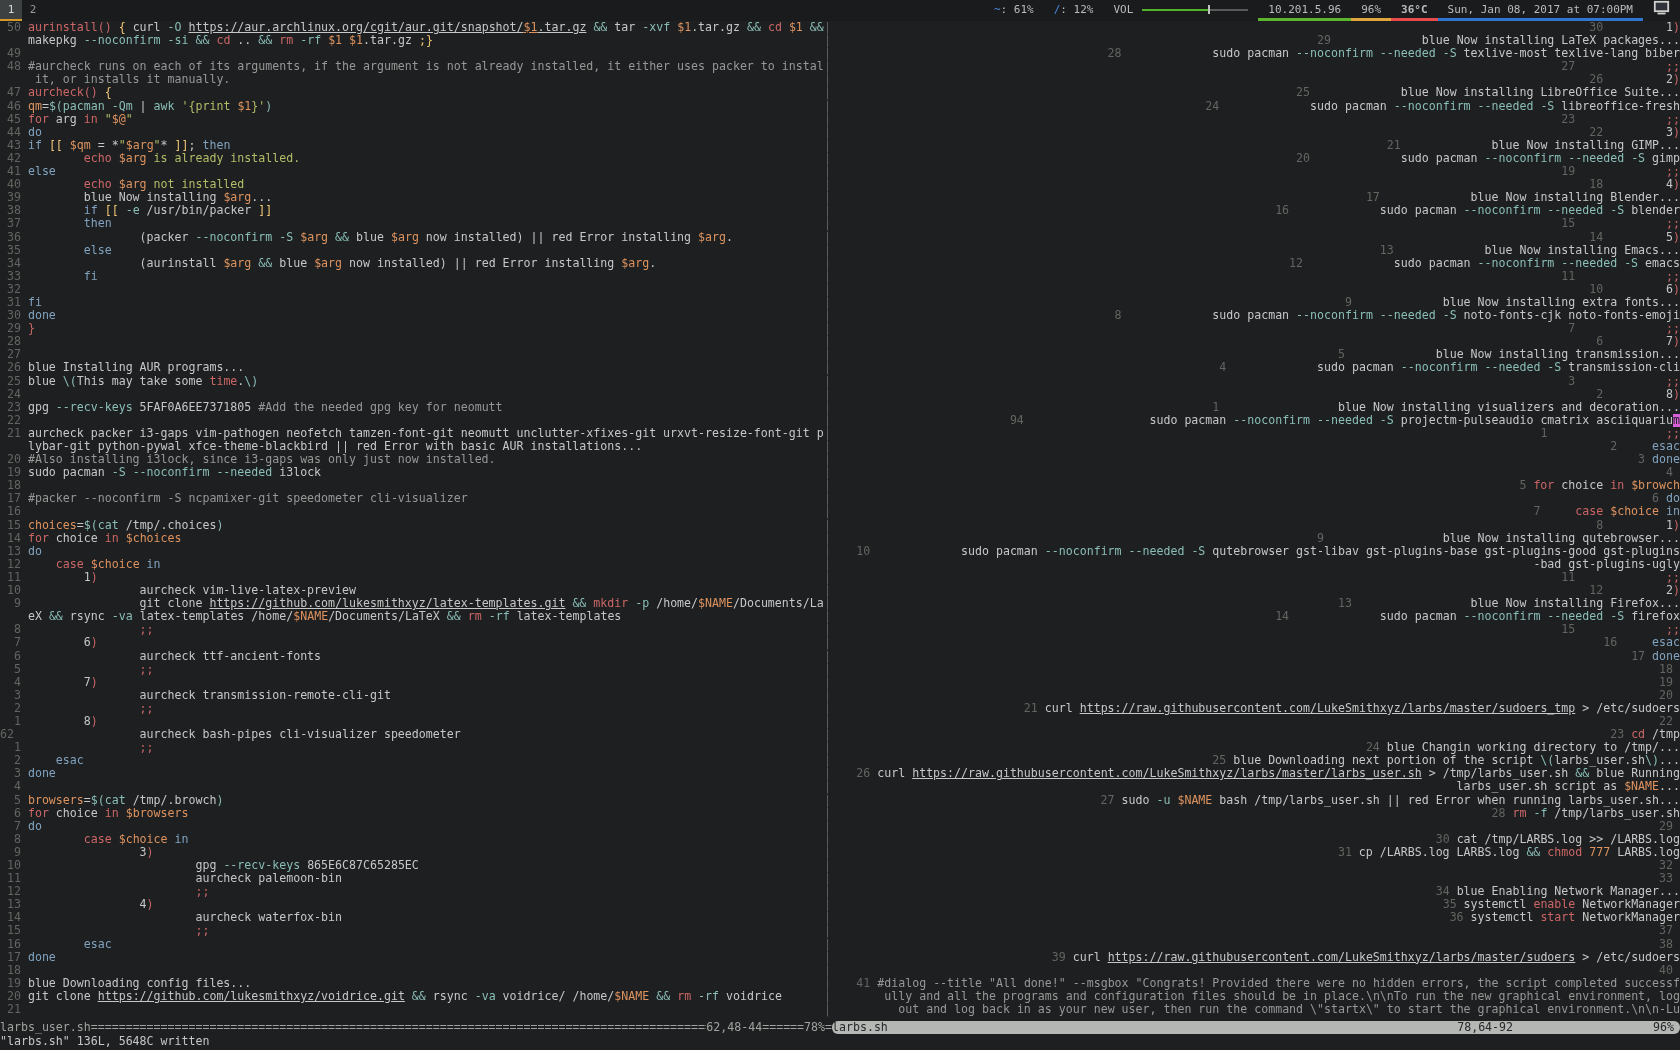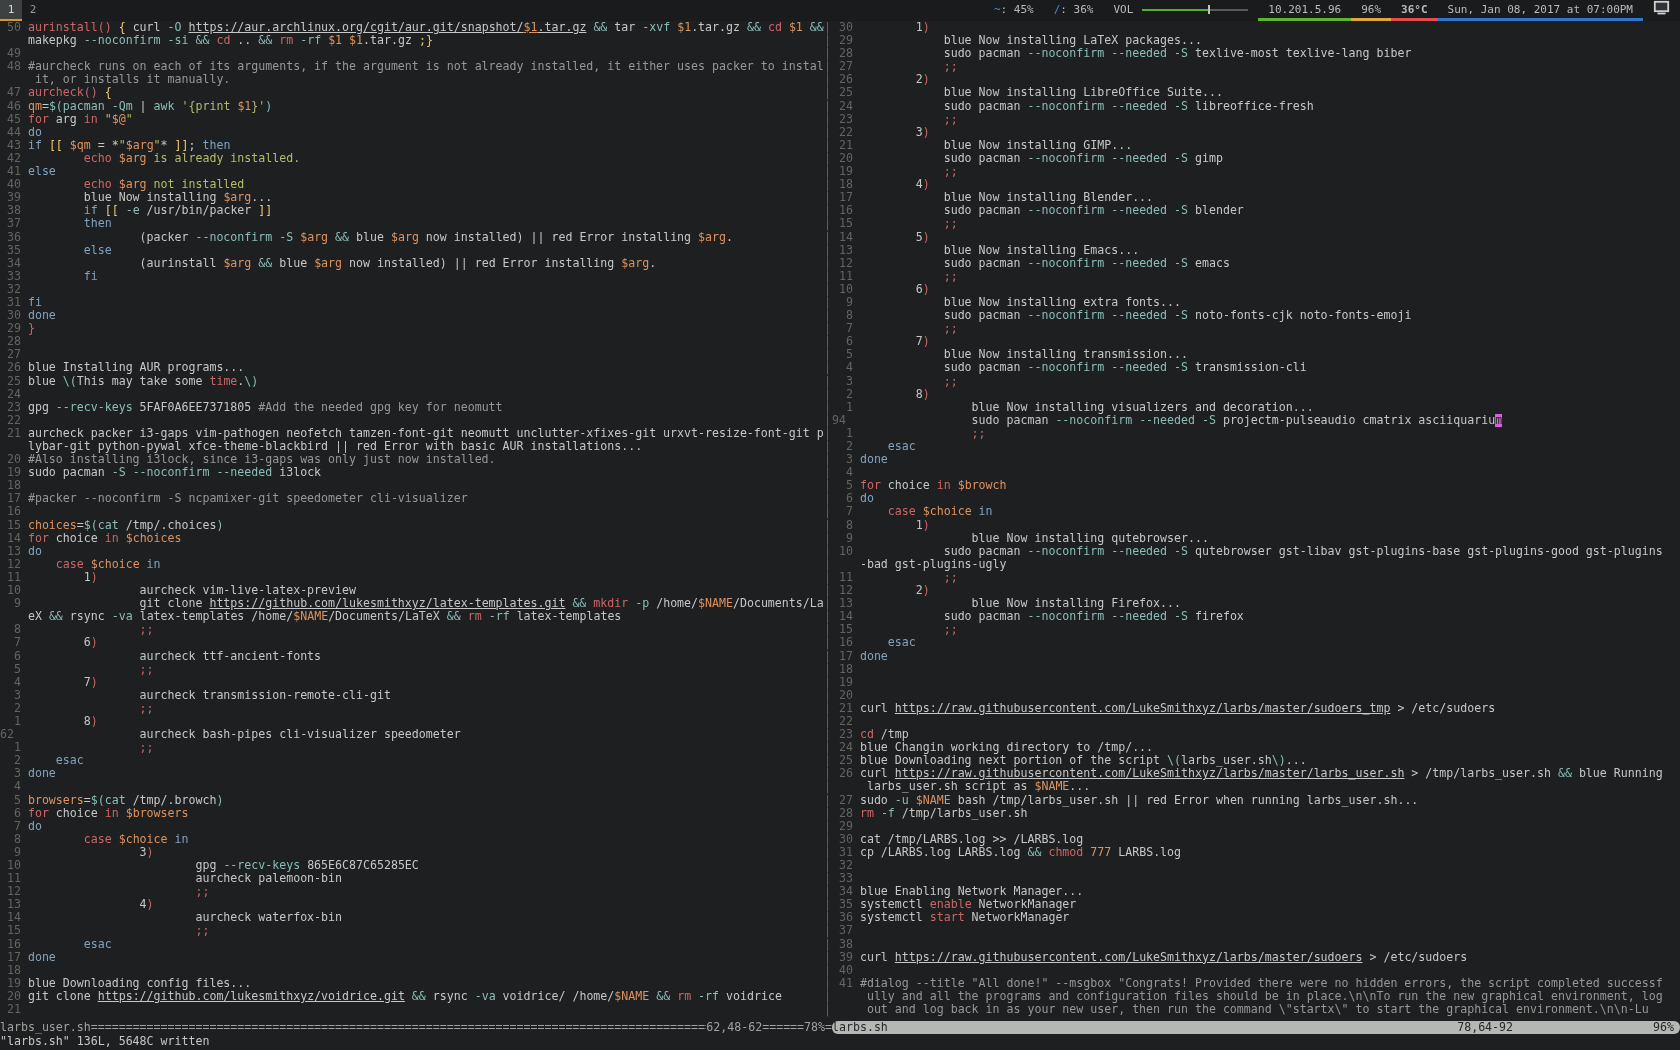--- a/index.html
+++ b/index.html
@@ -20,21 +20,21 @@
   .sl-track{position:absolute;left:0;right:0;top:4px;height:2px;background:#565a58;}
   .sfill{position:absolute;left:0;top:4px;height:2px;background:#55b32a;}
   .sthumb{position:absolute;top:0;width:2px;height:9px;background:#c0c3c0;}
   
   .term{position:absolute;left:0;top:21px;right:0;bottom:0;display:flex;flex-direction:column;
         font-size:11.6px;line-height:13.1px;color:var(--fg);}
   .content{flex:1;display:flex;overflow:hidden;}
   .pane{overflow:hidden;white-space:pre;}
   .pane.left{width:824px;}
   .vsep{width:8px;color:var(--sep);white-space:pre;overflow:hidden;}
-  .pane.right{flex:1;}
+  .pane.right{flex:1;text-align:right;}
   .row{height:13.1px;white-space:pre;overflow:hidden;}
   .num{color:var(--linenr);}
   .c-t{color:var(--fg)} .c-r{color:var(--red)} .c-b{color:var(--blue)} .c-c{color:var(--cyan)}
   .c-o{color:var(--orange)} .c-g{color:var(--green)} .c-y{color:var(--yellow)} .c-k{color:var(--comment)}
   .c-u{color:var(--fg);text-decoration:underline}
   .c-uo{color:var(--orange);text-decoration:underline}
   .c-x{background:var(--cursor);color:var(--bg)}
   .stlrow{display:flex;height:13px;line-height:13px;font-size:11.6px;}
   .stl-nc{width:832px;display:flex;color:var(--stlnc_fg);overflow:hidden;}
   .stl-nc .fill{flex:1;overflow:hidden;white-space:pre;}
@@ -48,22 +48,22 @@
 </head>
 <body>
 
 <div class="screen">
   <div class="topbar">
     <div class="tags">
         <div class="tag sel">1</div>
         <div class="tag">2</div>
       </div>
     <div class="bar-status">
-        <div class="sitem"><span class="sicon">~</span><span>: 45%</span></div>
-        <div class="sitem"><span class="sicon">/</span><span>: 36%</span></div>
+        <div class="sitem"><span class="sicon">~</span><span>: 61%</span></div>
+        <div class="sitem"><span class="sicon">/</span><span>: 12%</span></div>
         <div class="sitem"><span>VOL</span><span class="slider"><span class="sl-track"></span><span class="sfill" style="width: 62%;"></span><span class="sthumb" style="left: 62%;"></span></span></div>
         <div class="sitem" style="border-bottom-color: rgb(93, 181, 46);"><span>10.201.5.96</span></div>
         <div class="sitem" style="border-bottom-color: rgb(224, 166, 60);"><span>96%</span></div>
         <div class="sitem" style="border-bottom-color: rgb(232, 75, 75); font-weight: bold;"><span>36°C</span></div>
         <div class="sitem" style="border-bottom-color: rgb(47, 116, 208);"><span>Sun, Jan 08, 2017 at 07:00PM</span></div>
         <div class="sitem"><span><svg width="17" height="15" viewBox="0 0 17 15">
               <rect x="1.8" y="1.8" width="13.4" height="9.4" fill="#30343a" stroke="#cfd2cf" stroke-width="1.8"></rect>
               <rect x="4.5" y="12.6" width="8" height="1.8" fill="#cfd2cf"></rect>
             </svg></span></div>
       </div>
@@ -146,21 +146,21 @@
 |
 |
 |
 |</div>
       <div class="pane right" id="pane-right"><div class="row"><span class="num"> 30 </span><span class="c-t">        1</span><span class="c-r">)</span></div><div class="row"><span class="num"> 29 </span><span class="c-t">            blue Now installing LaTeX packages...</span></div><div class="row"><span class="num"> 28 </span><span class="c-t">            sudo pacman </span><span class="c-c">--noconfirm --needed -S</span><span class="c-t"> texlive-most texlive-lang biber</span></div><div class="row"><span class="num"> 27 </span><span class="c-t">            </span><span class="c-r">;;</span></div><div class="row"><span class="num"> 26 </span><span class="c-t">        2</span><span class="c-r">)</span></div><div class="row"><span class="num"> 25 </span><span class="c-t">            blue Now installing LibreOffice Suite...</span></div><div class="row"><span class="num"> 24 </span><span class="c-t">            sudo pacman </span><span class="c-c">--noconfirm --needed -S</span><span class="c-t"> libreoffice-fresh</span></div><div class="row"><span class="num"> 23 </span><span class="c-t">            </span><span class="c-r">;;</span></div><div class="row"><span class="num"> 22 </span><span class="c-t">        3</span><span class="c-r">)</span></div><div class="row"><span class="num"> 21 </span><span class="c-t">            blue Now installing GIMP...</span></div><div class="row"><span class="num"> 20 </span><span class="c-t">            sudo pacman </span><span class="c-c">--noconfirm --needed -S</span><span class="c-t"> gimp</span></div><div class="row"><span class="num"> 19 </span><span class="c-t">            </span><span class="c-r">;;</span></div><div class="row"><span class="num"> 18 </span><span class="c-t">        4</span><span class="c-r">)</span></div><div class="row"><span class="num"> 17 </span><span class="c-t">            blue Now installing Blender...</span></div><div class="row"><span class="num"> 16 </span><span class="c-t">            sudo pacman </span><span class="c-c">--noconfirm --needed -S</span><span class="c-t"> blender</span></div><div class="row"><span class="num"> 15 </span><span class="c-t">            </span><span class="c-r">;;</span></div><div class="row"><span class="num"> 14 </span><span class="c-t">        5</span><span class="c-r">)</span></div><div class="row"><span class="num"> 13 </span><span class="c-t">            blue Now installing Emacs...</span></div><div class="row"><span class="num"> 12 </span><span class="c-t">            sudo pacman </span><span class="c-c">--noconfirm --needed -S</span><span class="c-t"> emacs</span></div><div class="row"><span class="num"> 11 </span><span class="c-t">            </span><span class="c-r">;;</span></div><div class="row"><span class="num"> 10 </span><span class="c-t">        6</span><span class="c-r">)</span></div><div class="row"><span class="num">  9 </span><span class="c-t">            blue Now installing extra fonts...</span></div><div class="row"><span class="num">  8 </span><span class="c-t">            sudo pacman </span><span class="c-c">--noconfirm --needed -S</span><span class="c-t"> noto-fonts-cjk noto-fonts-emoji</span></div><div class="row"><span class="num">  7 </span><span class="c-t">            </span><span class="c-r">;;</span></div><div class="row"><span class="num">  6 </span><span class="c-t">        7</span><span class="c-r">)</span></div><div class="row"><span class="num">  5 </span><span class="c-t">            blue Now installing transmission...</span></div><div class="row"><span class="num">  4 </span><span class="c-t">            sudo pacman </span><span class="c-c">--noconfirm --needed -S</span><span class="c-t"> transmission-cli</span></div><div class="row"><span class="num">  3 </span><span class="c-t">            </span><span class="c-r">;;</span></div><div class="row"><span class="num">  2 </span><span class="c-t">        8</span><span class="c-r">)</span></div><div class="row"><span class="num">  1 </span><span class="c-t">                blue Now installing visualizers and decoration...</span></div><div class="row"><span class="num">94  </span><span class="c-t">                sudo pacman </span><span class="c-c">--noconfirm --needed -S</span><span class="c-t"> projectm-pulseaudio cmatrix asciiquariu</span><span class="c-x">m</span></div><div class="row"><span class="num">  1 </span><span class="c-t">                </span><span class="c-r">;;</span></div><div class="row"><span class="num">  2 </span><span class="c-t">    </span><span class="c-b">esac</span></div><div class="row"><span class="num">  3 </span><span class="c-b">done</span></div><div class="row"><span class="num">  4 </span></div><div class="row"><span class="num">  5 </span><span class="c-r">for</span><span class="c-t"> choice </span><span class="c-r">in</span><span class="c-t"> </span><span class="c-o">$browch</span></div><div class="row"><span class="num">  6 </span><span class="c-b">do</span></div><div class="row"><span class="num">  7 </span><span class="c-t">    </span><span class="c-r">case</span><span class="c-t"> </span><span class="c-o">$choice</span><span class="c-t"> </span><span class="c-b">in</span></div><div class="row"><span class="num">  8 </span><span class="c-t">        1</span><span class="c-r">)</span></div><div class="row"><span class="num">  9 </span><span class="c-t">                blue Now installing qutebrowser...</span></div><div class="row"><span class="num"> 10 </span><span class="c-t">            sudo pacman </span><span class="c-c">--noconfirm --needed -S</span><span class="c-t"> qutebrowser gst-libav gst-plugins-base gst-plugins-good gst-plugins</span></div><div class="row"><span class="num">    </span><span class="c-t">-bad gst-plugins-ugly</span></div><div class="row"><span class="num"> 11 </span><span class="c-t">            </span><span class="c-r">;;</span></div><div class="row"><span class="num"> 12 </span><span class="c-t">        2</span><span class="c-r">)</span></div><div class="row"><span class="num"> 13 </span><span class="c-t">                blue Now installing Firefox...</span></div><div class="row"><span class="num"> 14 </span><span class="c-t">            sudo pacman </span><span class="c-c">--noconfirm --needed -S</span><span class="c-t"> firefox</span></div><div class="row"><span class="num"> 15 </span><span class="c-t">            </span><span class="c-r">;;</span></div><div class="row"><span class="num"> 16 </span><span class="c-t">    </span><span class="c-b">esac</span></div><div class="row"><span class="num"> 17 </span><span class="c-b">done</span></div><div class="row"><span class="num"> 18 </span></div><div class="row"><span class="num"> 19 </span></div><div class="row"><span class="num"> 20 </span></div><div class="row"><span class="num"> 21 </span><span class="c-t">curl </span><span class="c-u">https://raw.githubusercontent.com/LukeSmithxyz/larbs/master/sudoers_tmp</span><span class="c-t"> &gt; /etc/sudoers</span></div><div class="row"><span class="num"> 22 </span></div><div class="row"><span class="num"> 23 </span><span class="c-r">cd</span><span class="c-t"> /tmp</span></div><div class="row"><span class="num"> 24 </span><span class="c-t">blue Changin working directory to /tmp/...</span></div><div class="row"><span class="num"> 25 </span><span class="c-t">blue Downloading next portion of the script </span><span class="c-c">\(</span><span class="c-t">larbs_user.sh</span><span class="c-c">\)</span><span class="c-t">...</span></div><div class="row"><span class="num"> 26 </span><span class="c-t">curl </span><span class="c-u">https://raw.githubusercontent.com/LukeSmithxyz/larbs/master/larbs_user.sh</span><span class="c-t"> &gt; /tmp/larbs_user.sh </span><span class="c-c">&amp;&amp;</span><span class="c-t"> blue Running</span></div><div class="row"><span class="num">    </span><span class="c-t"> larbs_user.sh script as </span><span class="c-o">$NAME</span><span class="c-t">...</span></div><div class="row"><span class="num"> 27 </span><span class="c-t">sudo </span><span class="c-c">-u</span><span class="c-t"> </span><span class="c-o">$NAME</span><span class="c-t"> bash /tmp/larbs_user.sh || red Error when running larbs_user.sh...</span></div><div class="row"><span class="num"> 28 </span><span class="c-r">rm</span><span class="c-t"> </span><span class="c-c">-f</span><span class="c-t"> /tmp/larbs_user.sh</span></div><div class="row"><span class="num"> 29 </span></div><div class="row"><span class="num"> 30 </span><span class="c-t">cat /tmp/LARBS.log &gt;&gt; /LARBS.log</span></div><div class="row"><span class="num"> 31 </span><span class="c-t">cp /LARBS.log LARBS.log </span><span class="c-c">&amp;&amp;</span><span class="c-t"> </span><span class="c-r">chmod</span><span class="c-t"> </span><span class="c-o">777</span><span class="c-t"> LARBS.log</span></div><div class="row"><span class="num"> 32 </span></div><div class="row"><span class="num"> 33 </span></div><div class="row"><span class="num"> 34 </span><span class="c-t">blue Enabling Network Manager...</span></div><div class="row"><span class="num"> 35 </span><span class="c-t">systemctl </span><span class="c-r">enable</span><span class="c-t"> NetworkManager</span></div><div class="row"><span class="num"> 36 </span><span class="c-t">systemctl </span><span class="c-r">start</span><span class="c-t"> NetworkManager</span></div><div class="row"><span class="num"> 37 </span></div><div class="row"><span class="num"> 38 </span></div><div class="row"><span class="num"> 39 </span><span class="c-t">curl </span><span class="c-u">https://raw.githubusercontent.com/LukeSmithxyz/larbs/master/sudoers</span><span class="c-t"> &gt; /etc/sudoers</span></div><div class="row"><span class="num"> 40 </span></div><div class="row"><span class="num"> 41 </span><span class="c-k">#dialog --title "All done!" --msgbox "Congrats! Provided there were no hidden errors, the script completed successf</span></div><div class="row"><span class="num">    </span><span class="c-k"> ully and all the programs and configuration files should be in place.\n\nTo run the new graphical environment, log</span></div><div class="row"><span class="num">    </span><span class="c-k"> out and log back in as your new user, then run the command \"startx\" to start the graphical environment.\n\n-Lu</span></div></div>
     </div>
     <div class="stlrow">
       <div class="stl-nc">
         <span>larbs_user.sh</span>
           <span class="fill">================================================================================================================================================================</span>
-          <span class="tail">62,48-62======78%=</span>
+          <span class="tail">62,48-44======78%=</span>
       </div>
       <div class="stl-a">
         <span>larbs.sh</span>
           <span class="sp"></span>
           <span>78,64-92</span>
           <span class="gap"></span>
           <span class="pr">96%</span>
       </div>
     </div>
     <div class="cmdline">"larbs.sh" 136L, 5648C written</div>

